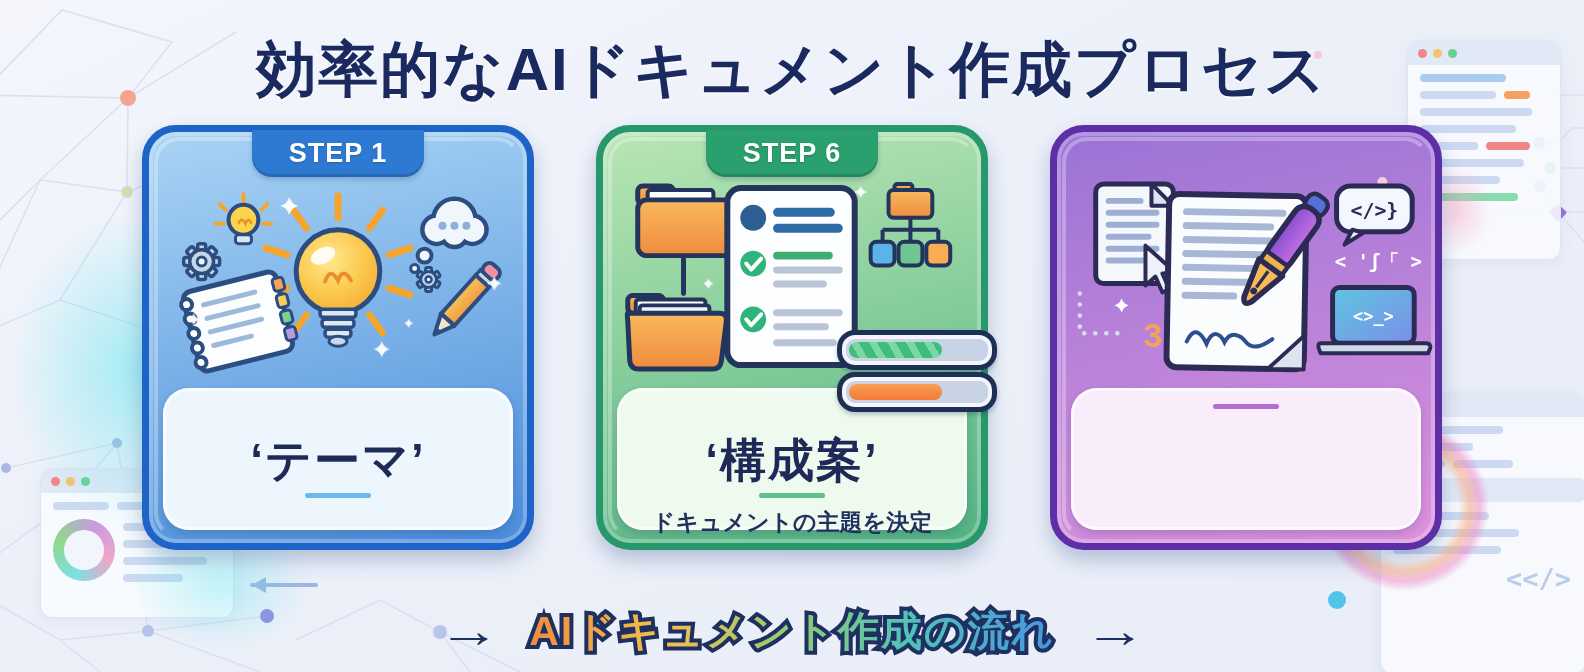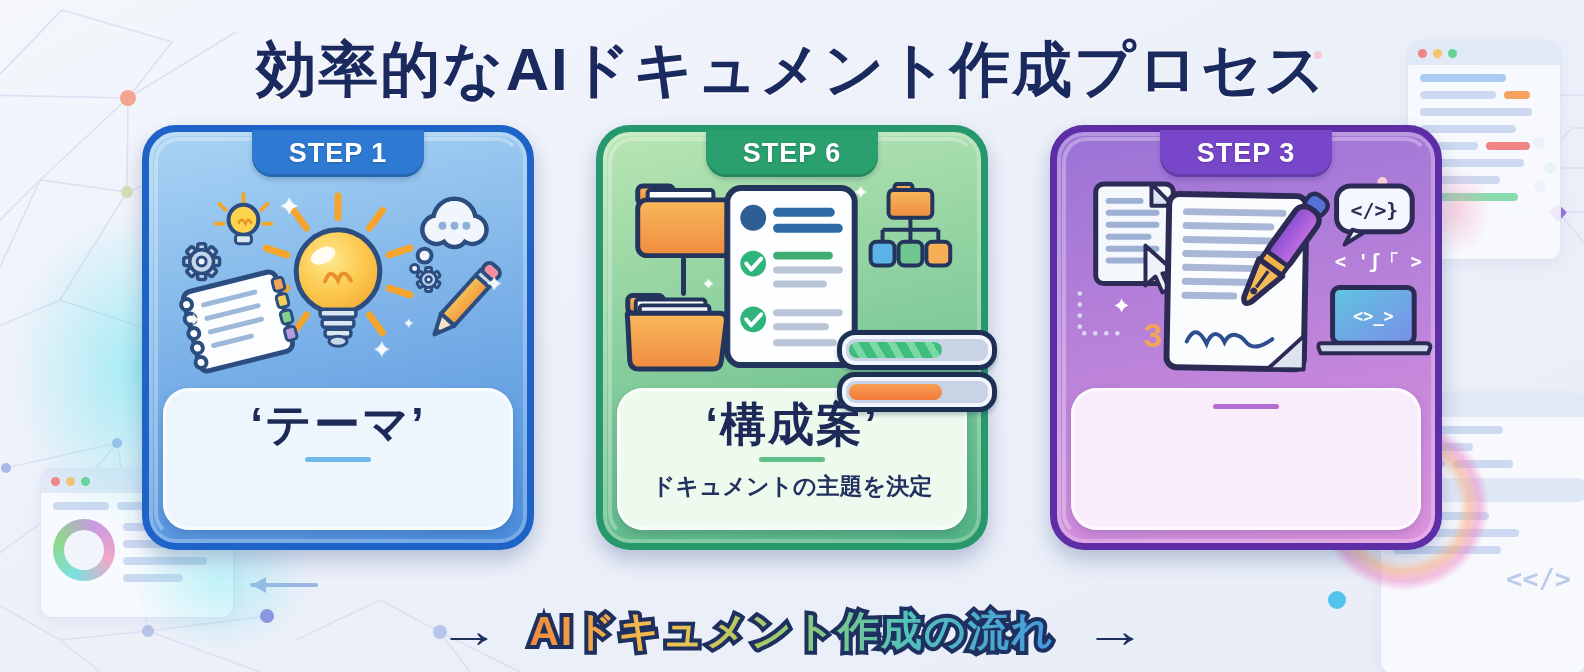--- a/index.html
+++ b/index.html
@@ -49,21 +49,21 @@
     text-shadow:0 1px 2px rgba(0,0,0,.2);
   }
   .art{position:absolute;top:44px;left:0;right:0;bottom:158px;}
   .art svg{width:100%;height:100%;display:block;}
   .panel{
     position:absolute;left:14px;right:14px;bottom:13px;height:142px;z-index:2;
     background:var(--panel);border-radius:26px;text-align:center;
     box-shadow:inset 0 0 0 3px rgba(255,255,255,.65), 0 4px 8px rgba(20,40,90,.18);
     padding-top:10px;box-sizing:border-box;
   }
-  .keyword{font-size:46px;font-weight:900;color:#1d2a57;letter-spacing:2px;line-height:1.15;}
+  .keyword{font-size:46px;font-weight:900;color:#1d2a57;letter-spacing:2px;line-height:1.15;margin-top:36px;}
   .kw-line{width:66px;height:5px;border-radius:3px;background:var(--underline);margin:6px auto 9px;}
   .desc{font-size:23px;font-weight:800;color:#20305f;}
   
   .pbar{position:absolute;right:-16px;width:150px;height:30px;border:5px solid #1d2f52;border-radius:18px;background:#c9d3e6;box-shadow:inset 0 0 0 4px #f2f5fb,0 3px 4px rgba(20,40,90,.25);z-index:4;}
   .pbar .pfill{position:absolute;left:7px;top:7px;bottom:7px;border-radius:9px;}
   .pbar-green{top:154px;}
   .pbar-green .pfill{background:repeating-linear-gradient(60deg,#3fbd7d 0 9px,#79d8a4 9px 16px);}
   .pbar-orange{top:196px;}
   .pbar-orange .pfill{background:linear-gradient(180deg,#f8a053,#f4793a);}
   
@@ -404,21 +404,20 @@
           </div>
       </div>
       <div class="panel">
         <div class="keyword">‘構成案’</div>
         <div class="kw-line"></div>
         <div class="desc">ドキュメントの主題を決定</div>
       </div>
     </div>
 
     <div class="card" style="--border: #5d2ea6; --tab: #7746c9; --bgTop: #9a73d6; --bgBottom: #dd92dd; --panel: #f9edfb; --underline: #b36cd0;">
-      <div class="tab">STEP 3</div>
       <div class="art">
         <svg viewBox="0 0 362 210">
           <defs>
             <linearGradient id="g3pen" x1="0" y1="0" x2="1" y2="0">
               <stop offset="0" stop-color="#8a4fd0"></stop>
                 <stop offset="1" stop-color="#c46fe3"></stop>
             </linearGradient>
             <linearGradient id="g3lap" x1="0" y1="0" x2="1" y2="1">
               <stop offset="0" stop-color="#5ec6e0"></stop>
                 <stop offset="1" stop-color="#7b8ee8"></stop>

